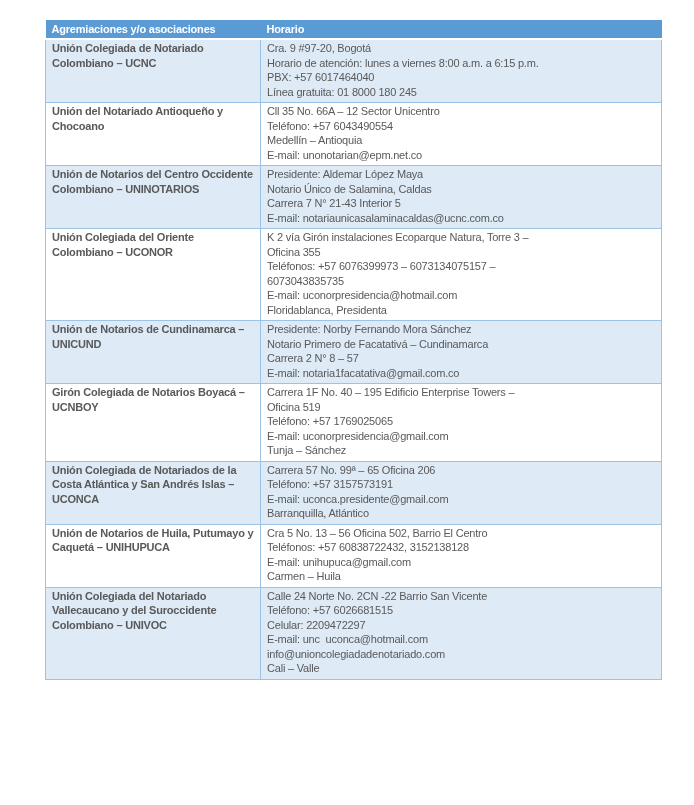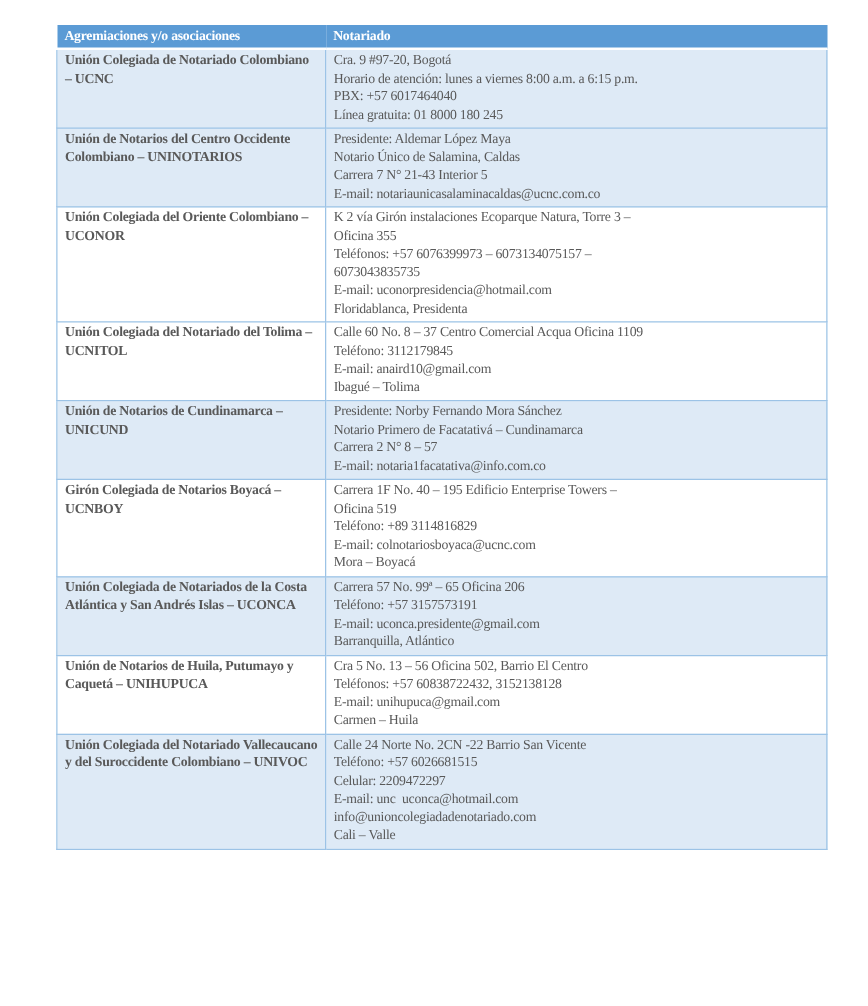--- a/index.html
+++ b/index.html
@@ -9,21 +9,20 @@
     width: 694px;
     height: 805px;
     font-family: "Liberation Sans", "DejaVu Sans", sans-serif;
     overflow: hidden;
   }
   .page {
     position: relative;
     width: 694px;
     height: 805px;
     background: #ffffff;
-    font-family: Liberation Serif, serif;
   }
   table.assoc-table {
     position: absolute;
     left: 45px;
     top: 20px;
     width: 616px;
     border-collapse: collapse;
     table-layout: fixed;
     font-size: 11px;
     letter-spacing: -0.2px;
@@ -64,31 +63,40 @@
 
 <div class="page">
   <table class="assoc-table">
     <colgroup>
       <col class="c1">
       <col class="c2">
     </colgroup>
     <thead>
       <tr>
         <th>Agremiaciones y/o asociaciones</th>
-        <th>Notariado</th>
+        <th>Horario</th>
       </tr>
     </thead>
     <tbody id="table-body">
         <tr class="banded">
     <td class="name-cell">Unión Colegiada de Notariado Colombiano – UCNC</td>
     <td class="contact-cell">
             <div class="contact-line">Cra. 9 #97-20, Bogotá</div>
             <div class="contact-line">Horario de atención: lunes a viernes 8:00 a.m. a 6:15 p.m.</div>
             <div class="contact-line">PBX: +57 6017464040</div>
             <div class="contact-line">Línea gratuita: 01 8000 180 245</div>
+          </td>
+  </tr>
+        <tr>
+    <td class="name-cell">Unión del Notariado Antioqueño y Chocoano</td>
+    <td class="contact-cell">
+            <div class="contact-line">Cll 35 No. 66A – 12 Sector Unicentro</div>
+            <div class="contact-line">Teléfono: +57 6043490554</div>
+            <div class="contact-line">Medellín – Antioquia</div>
+            <div class="contact-line">E-mail: unonotarian@epm.net.co</div>
           </td>
   </tr>
         <tr class="banded">
     <td class="name-cell">Unión de Notarios del Centro Occidente Colombiano – UNINOTARIOS</td>
     <td class="contact-cell">
             <div class="contact-line">Presidente: Aldemar López Maya</div>
             <div class="contact-line">Notario Único de Salamina, Caldas</div>
             <div class="contact-line">Carrera 7 N° 21-43 Interior 5</div>
             <div class="contact-line">E-mail: notariaunicasalaminacaldas@ucnc.com.co</div>
           </td>
@@ -97,46 +105,37 @@
     <td class="name-cell">Unión Colegiada del Oriente Colombiano – UCONOR</td>
     <td class="contact-cell">
             <div class="contact-line">K 2 vía Girón instalaciones Ecoparque Natura, Torre 3 –</div>
             <div class="contact-line">Oficina 355</div>
             <div class="contact-line">Teléfonos: +57 6076399973 – 6073134075157 –</div>
             <div class="contact-line">6073043835735</div>
             <div class="contact-line">E-mail: uconorpresidencia@hotmail.com</div>
             <div class="contact-line">Floridablanca, Presidenta</div>
           </td>
   </tr>
-        <tr>
-    <td class="name-cell">Unión Colegiada del Notariado del Tolima – UCNITOL</td>
-    <td class="contact-cell">
-            <div class="contact-line">Calle 60 No. 8 – 37 Centro Comercial Acqua Oficina 1109</div>
-            <div class="contact-line">Teléfono: 3112179845</div>
-            <div class="contact-line">E-mail: anaird10@gmail.com</div>
-            <div class="contact-line">Ibagué – Tolima</div>
-          </td>
-  </tr>
         <tr class="banded">
     <td class="name-cell">Unión de Notarios de Cundinamarca – UNICUND</td>
     <td class="contact-cell">
             <div class="contact-line">Presidente: Norby Fernando Mora Sánchez</div>
             <div class="contact-line">Notario Primero de Facatativá – Cundinamarca</div>
             <div class="contact-line">Carrera 2 N° 8 – 57</div>
-            <div class="contact-line">E-mail: notaria1facatativa@info.com.co</div>
+            <div class="contact-line">E-mail: notaria1facatativa@gmail.com.co</div>
           </td>
   </tr>
         <tr>
     <td class="name-cell">Girón Colegiada de Notarios Boyacá – UCNBOY</td>
     <td class="contact-cell">
             <div class="contact-line">Carrera 1F No. 40 – 195 Edificio Enterprise Towers –</div>
             <div class="contact-line">Oficina 519</div>
-            <div class="contact-line">Teléfono: +89 3114816829</div>
-            <div class="contact-line">E-mail: colnotariosboyaca@ucnc.com</div>
-            <div class="contact-line">Mora – Boyacá</div>
+            <div class="contact-line">Teléfono: +57 1769025065</div>
+            <div class="contact-line">E-mail: uconorpresidencia@gmail.com</div>
+            <div class="contact-line">Tunja – Sánchez</div>
           </td>
   </tr>
         <tr class="banded">
     <td class="name-cell">Unión Colegiada de Notariados de la Costa Atlántica y San Andrés Islas – UCONCA</td>
     <td class="contact-cell">
             <div class="contact-line">Carrera 57 No. 99ª – 65 Oficina 206</div>
             <div class="contact-line">Teléfono: +57 3157573191</div>
             <div class="contact-line">E-mail: uconca.presidente@gmail.com</div>
             <div class="contact-line">Barranquilla, Atlántico</div>
           </td>

